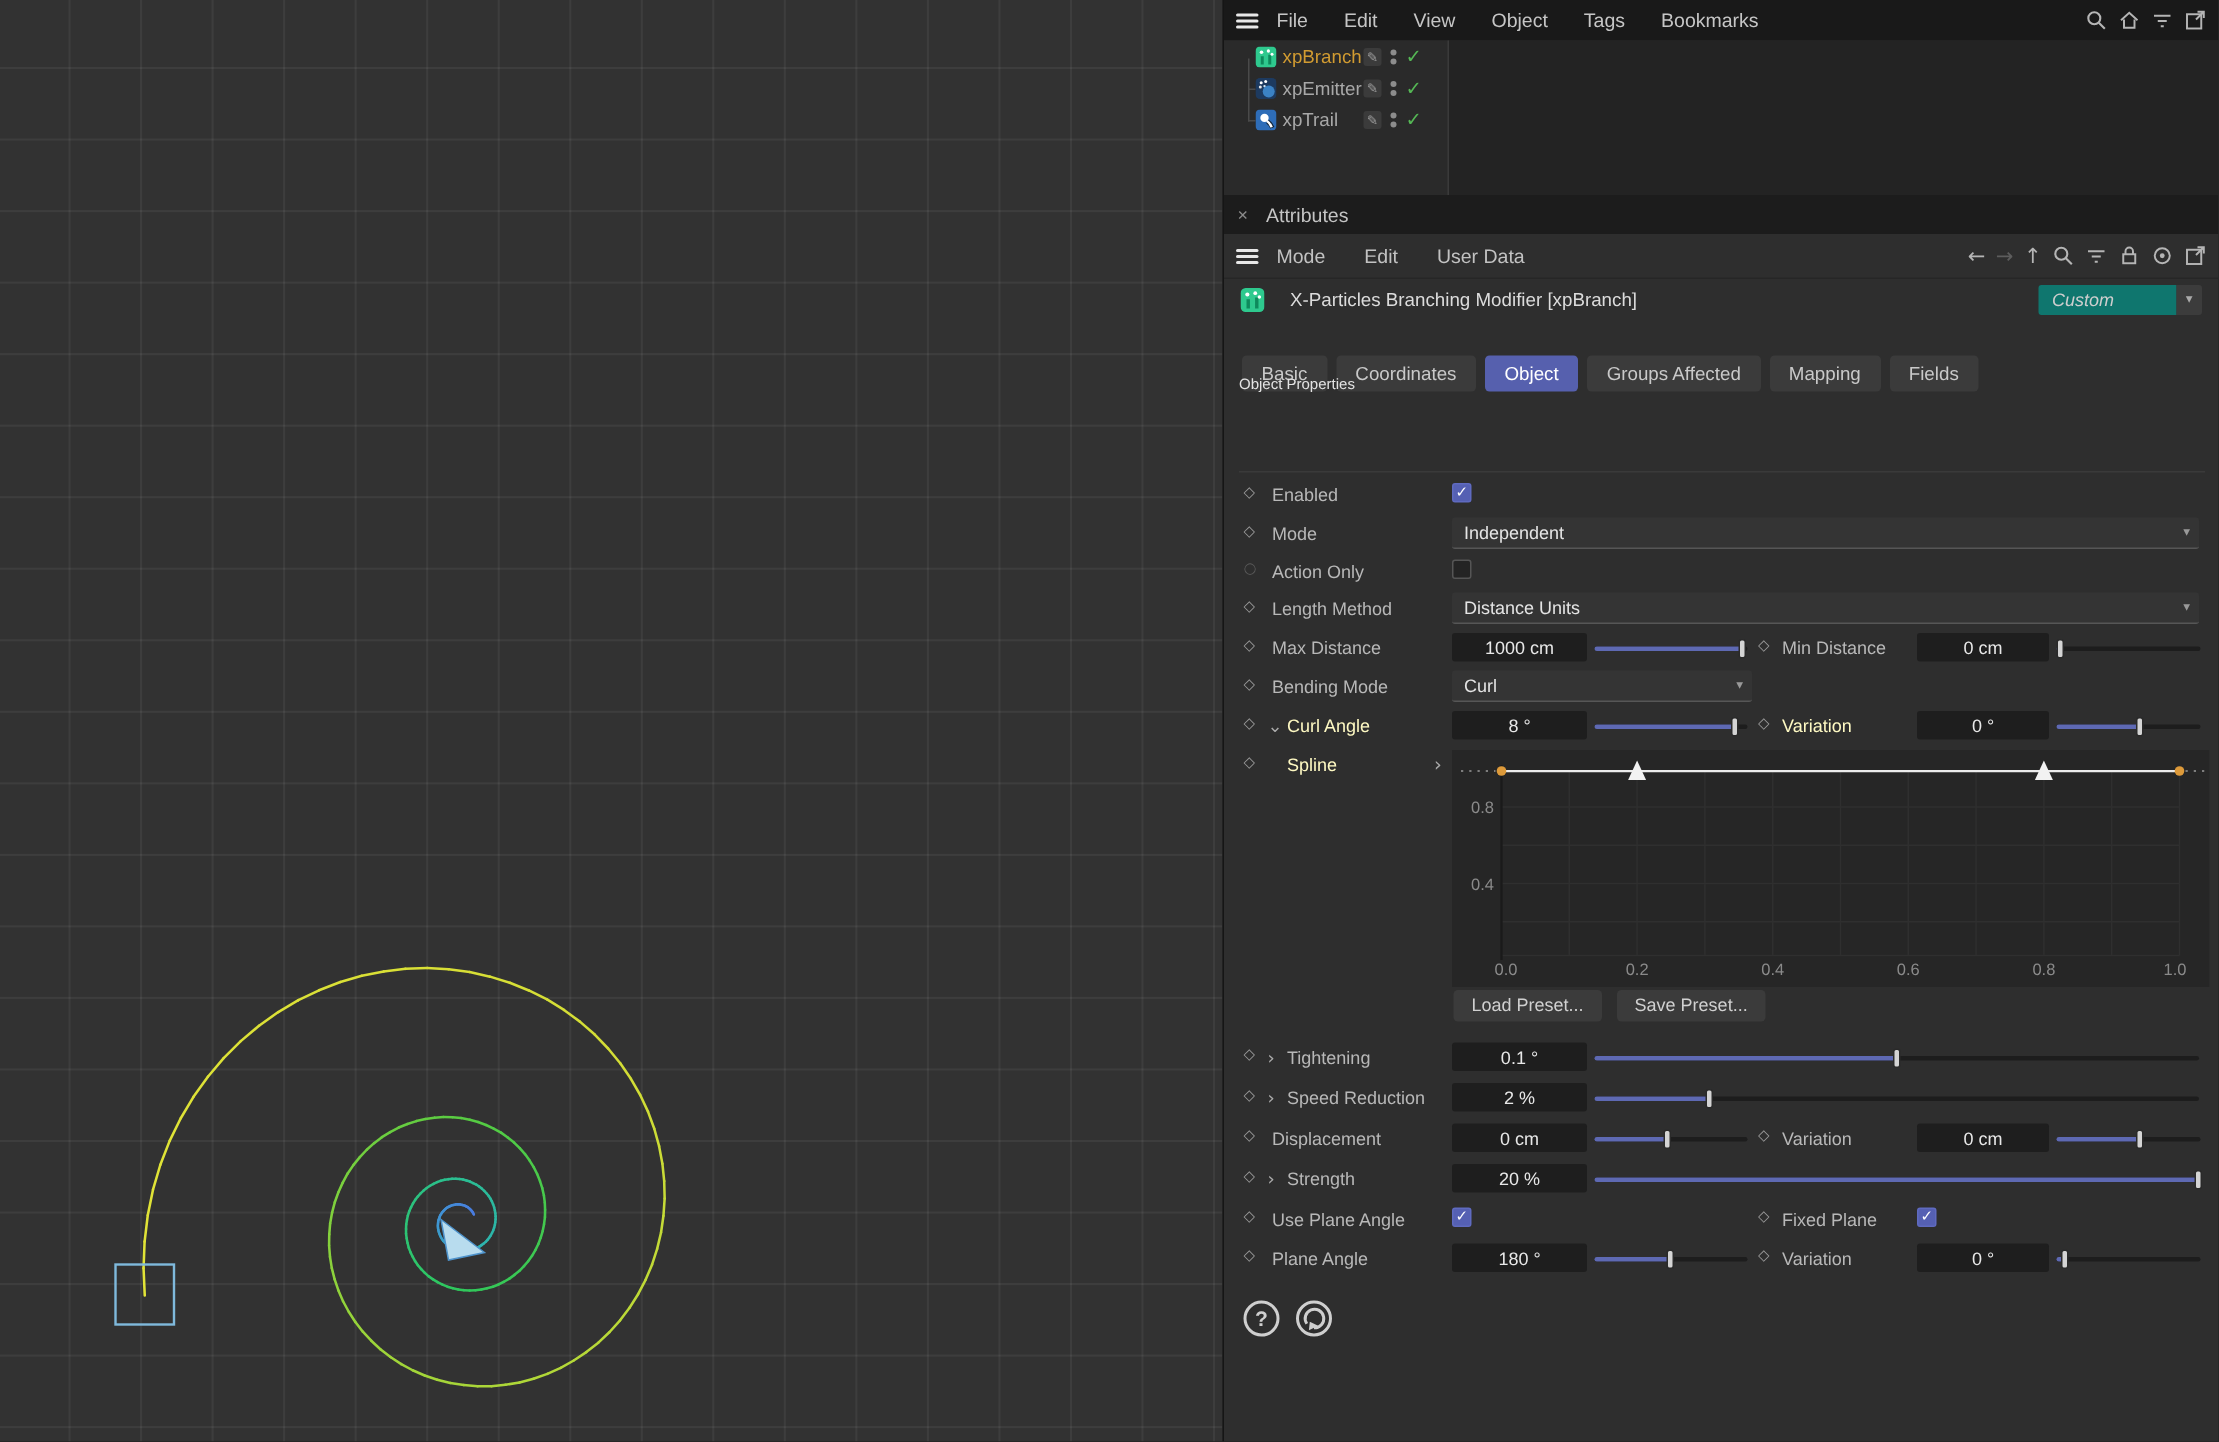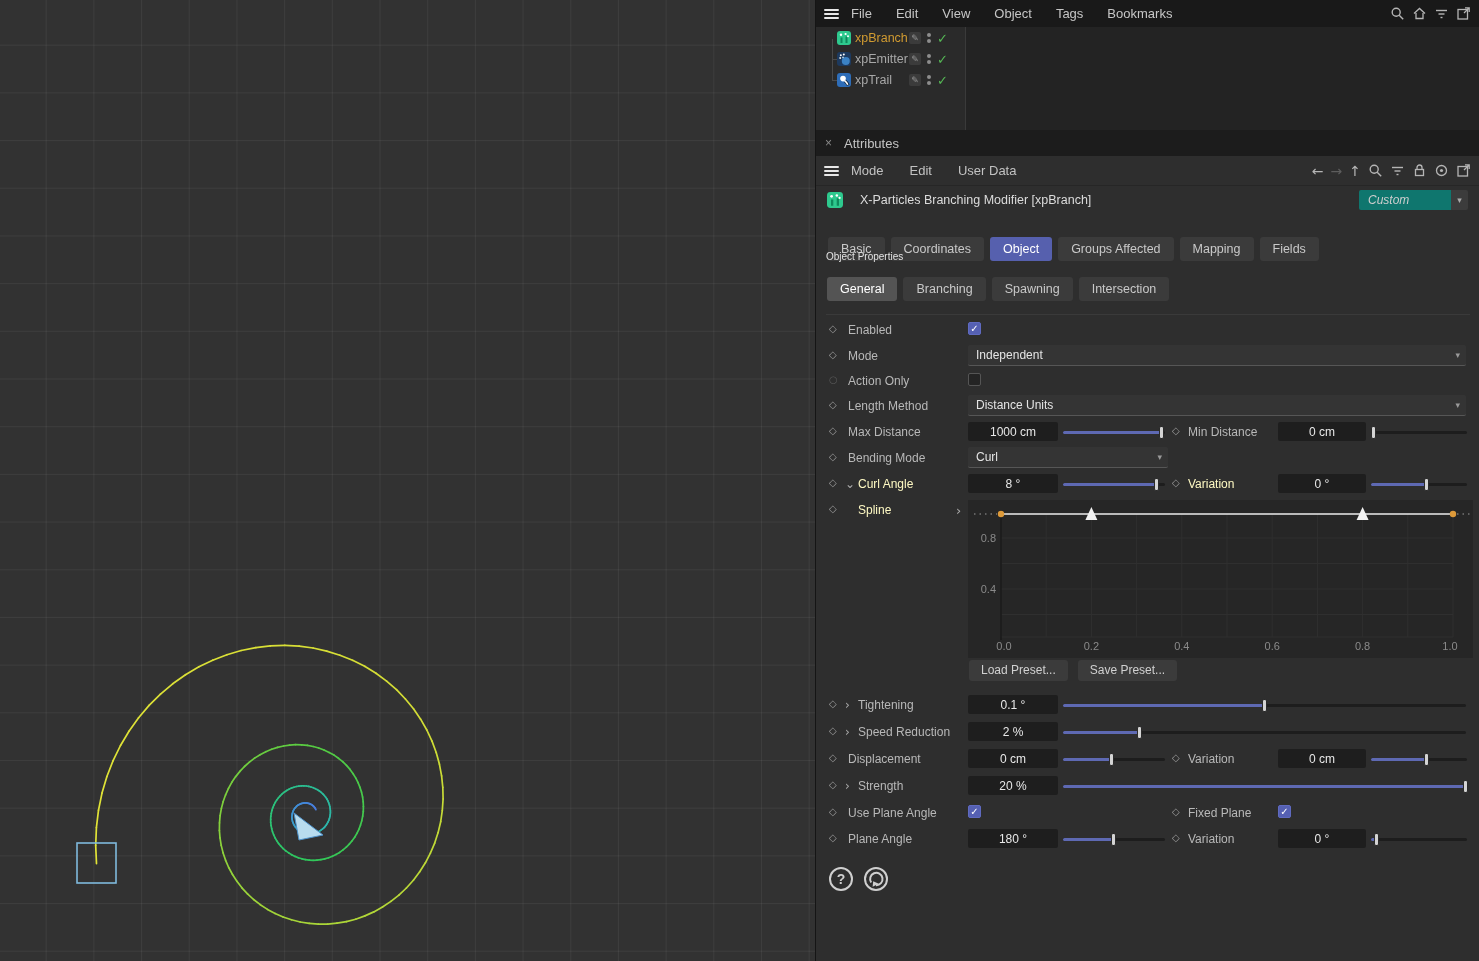--- a/index.html
+++ b/index.html
@@ -518,26 +518,20 @@
     <span class="tabbtn">Basic</span>
     <span class="tabbtn">Coordinates</span>
     <span class="tabbtn active">Object</span>
     <span class="tabbtn">Groups Affected</span>
     <span class="tabbtn">Mapping</span>
     <span class="tabbtn">Fields</span>
   </div>
 
   <div class="heading">Object Properties</div>
 
-  <div class="subtabs-row">
-    <span class="tabbtn subtab active">General</span>
-    <span class="tabbtn subtab">Branching</span>
-    <span class="tabbtn subtab">Spawning</span>
-    <span class="tabbtn subtab">Intersection</span>
-  </div>
   <div class="sep"></div>
 
   <div class="row" style="top:317px">
     <span class="diamond">◇</span>
     <span class="flabel">Enabled</span>
     <span class="cb checked">
         <span>✓</span>
       </span>
   </div>
 

